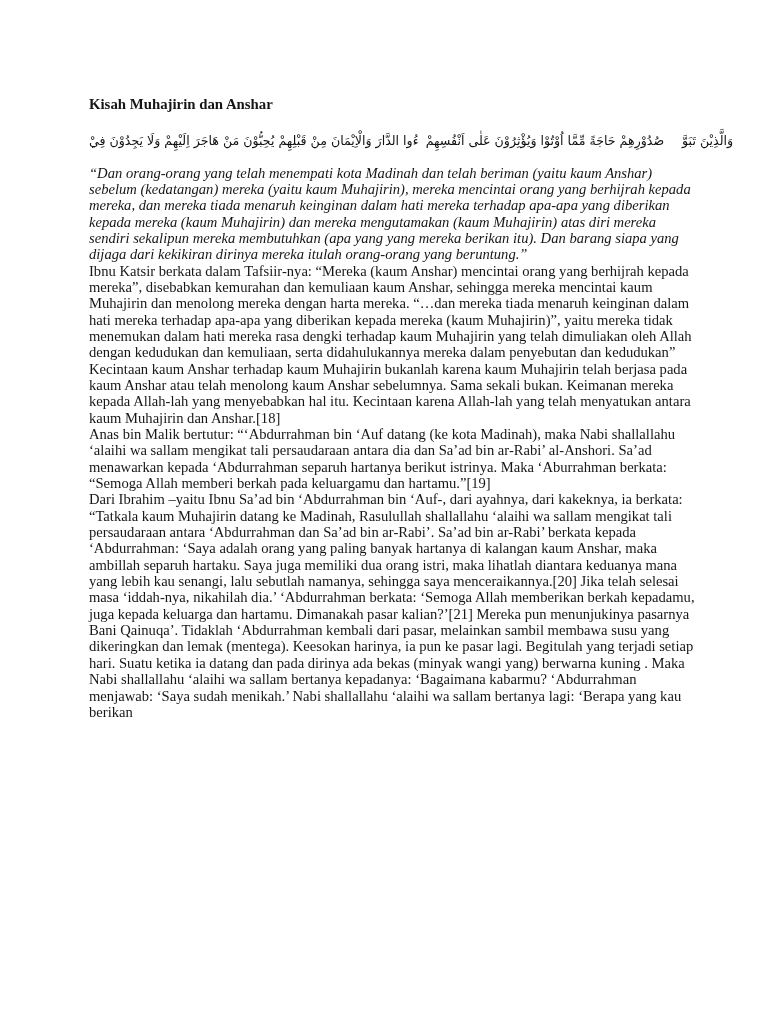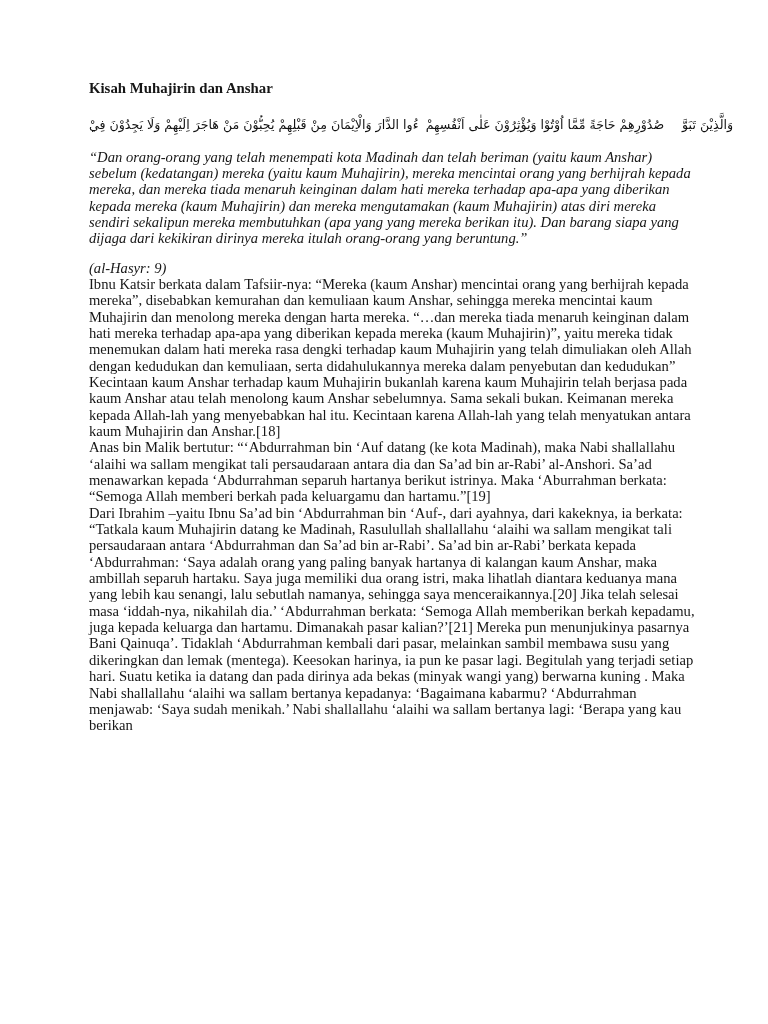--- a/index.html
+++ b/index.html
@@ -12,21 +12,21 @@
     width: 768px;
     height: 1024px;
     background: #ffffff;
     overflow: hidden;
     font-family: "Liberation Serif", "DejaVu Serif", serif;
     color: #161616;
   }
   .content {
     position: absolute;
     left: 89px;
-    top: 80px;
+    top: 96px;
     width: 611px;
   }
   .doc-title {
     font-size: 14.8px;
     font-weight: bold;
     margin: 0 0 19px 0;
     line-height: 16px;
   }
   .para {
     font-size: 14.6px;
@@ -73,21 +73,20 @@
     <div class="arabic-block">
       <div class="arabic-line1">
         <span class="ar seg1" dir="rtl">ءُوا الدَّارَ وَالْاِيْمَانَ مِنْ قَبْلِهِمْ يُحِبُّوْنَ مَنْ هَاجَرَ اِلَيْهِمْ وَلَا يَجِدُوْنَ فِيْ</span>
         <span class="ar seg2" dir="rtl">صُدُوْرِهِمْ حَاجَةً مِّمَّا اُوْتُوْا وَيُؤْثِرُوْنَ عَلٰى اَنْفُسِهِمْ</span>
         <span class="ar seg3" dir="rtl">وَالَّذِيْنَ تَبَوَّ</span>
       </div>
     </div>
 
     <p class="para quote-italic">“Dan orang-orang yang telah menempati kota Madinah dan telah beriman (yaitu kaum Anshar) sebelum (kedatangan) mereka (yaitu kaum Muhajirin), mereka mencintai orang yang berhijrah kepada mereka, dan mereka tiada menaruh keinginan dalam hati mereka terhadap apa-apa yang diberikan kepada mereka (kaum Muhajirin) dan mereka mengutamakan (kaum Muhajirin) atas diri mereka sendiri sekalipun mereka membutuhkan (apa yang yang mereka berikan itu). Dan barang siapa yang dijaga dari kekikiran dirinya mereka itulah orang-orang yang beruntung.”</p>
 
-    <p class="para quote-italic">(al-Hasyr: 9)</p>
 
     <p class="para">Ibnu Katsir berkata dalam Tafsiir-nya: “Mereka (kaum Anshar) mencintai orang yang berhijrah kepada mereka”, disebabkan kemurahan dan kemuliaan kaum Anshar, sehingga mereka mencintai kaum Muhajirin dan menolong mereka dengan harta mereka. “…dan mereka tiada menaruh keinginan dalam hati mereka terhadap apa-apa yang diberikan kepada mereka (kaum Muhajirin)”, yaitu mereka tidak menemukan dalam hati mereka rasa dengki terhadap kaum Muhajirin yang telah dimuliakan oleh Allah dengan kedudukan dan kemuliaan, serta didahulukannya mereka dalam penyebutan dan kedudukan”</p>
 
     <p class="para mt-gap">Kecintaan kaum Anshar terhadap kaum Muhajirin bukanlah karena kaum Muhajirin telah berjasa pada kaum Anshar atau telah menolong kaum Anshar sebelumnya. Sama sekali bukan. Keimanan mereka kepada Allah-lah yang menyebabkan hal itu. Kecintaan karena Allah-lah yang telah menyatukan antara kaum Muhajirin dan Anshar.[18]</p>
 
     <p class="para mt-gap">Anas bin Malik bertutur: “‘Abdurrahman bin ‘Auf datang (ke kota Madinah), maka Nabi shallallahu ‘alaihi wa sallam mengikat tali persaudaraan antara dia dan Sa’ad bin ar-Rabi’ al-Anshori. Sa’ad menawarkan kepada ‘Abdurrahman separuh hartanya berikut istrinya. Maka ‘Aburrahman berkata: “Semoga Allah memberi berkah pada keluargamu dan hartamu.”[19]</p>
 
     <p class="para mt-gap">Dari Ibrahim –yaitu Ibnu Sa’ad bin ‘Abdurrahman bin ‘Auf-, dari ayahnya, dari kakeknya, ia berkata: “Tatkala kaum Muhajirin datang ke Madinah, Rasulullah shallallahu ‘alaihi wa sallam mengikat tali persaudaraan antara ‘Abdurrahman dan Sa’ad bin ar-Rabi’. Sa’ad bin ar-Rabi’ berkata kepada ‘Abdurrahman: ‘Saya adalah orang yang paling banyak hartanya di kalangan kaum Anshar, maka ambillah separuh hartaku. Saya juga memiliki dua orang istri, maka lihatlah diantara keduanya mana yang lebih kau senangi, lalu sebutlah namanya, sehingga saya menceraikannya.[20] Jika telah selesai masa ‘iddah-nya, nikahilah dia.’ ‘Abdurrahman berkata: ‘Semoga Allah memberikan berkah kepadamu, juga kepada keluarga dan hartamu. Dimanakah pasar kalian?’[21] Mereka pun menunjukinya pasarnya Bani Qainuqa’. Tidaklah ‘Abdurrahman kembali dari pasar, melainkan sambil membawa susu yang dikeringkan dan lemak (mentega). Keesokan harinya, ia pun ke pasar lagi. Begitulah yang terjadi setiap hari. Suatu ketika ia datang dan pada dirinya ada bekas (minyak wangi yang) berwarna kuning . Maka Nabi shallallahu ‘alaihi wa sallam bertanya kepadanya: ‘Bagaimana kabarmu? ‘Abdurrahman menjawab: ‘Saya sudah menikah.’ Nabi shallallahu ‘alaihi wa sallam bertanya lagi: ‘Berapa yang kau berikan</p>
 
   </div>

